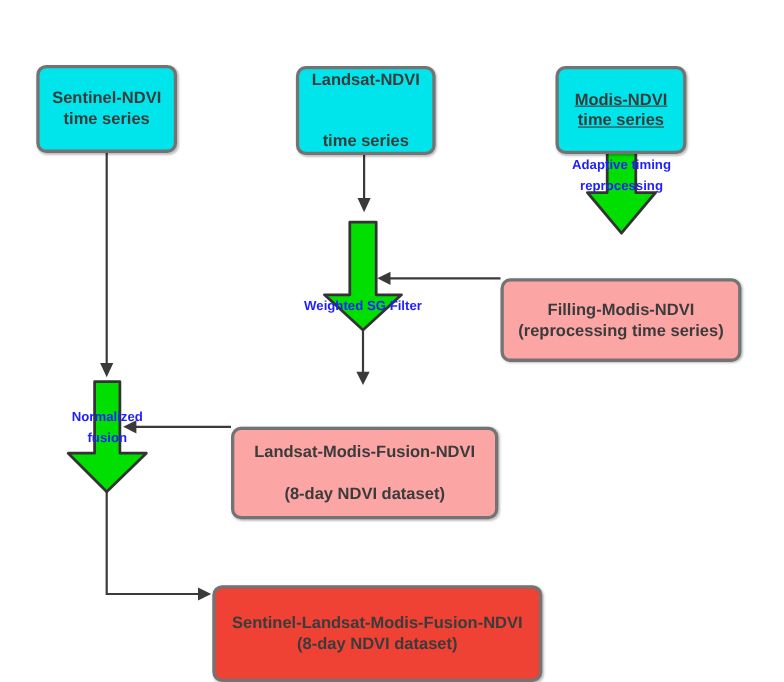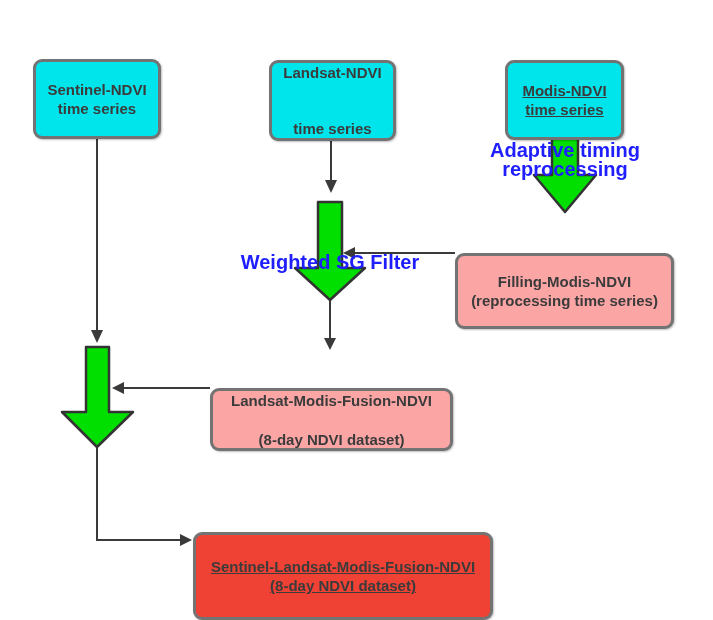--- a/index.html
+++ b/index.html
@@ -35,40 +35,40 @@
     font-weight: bold;
     font-size: 15px;
     line-height: 19px;
     color: #3b3b3b;
     box-shadow: 1px 1px 2px rgba(0,0,0,0.25);
     margin-top: 37px;
   }
   .node span { white-space: nowrap; }
   .node-cyan  { background: #00e5ec; }
   .node-yellow{ background: #fca5a5; }
-  .node-red   { background: #ef4134; text-decoration: underline; }
+  .node-red   { background: #ef4134; }
 
   #node-sentinel { left: 33px;  top: 22px;  width: 128px; height: 80px; }
   #node-landsat  { left: 269px; top: 23px;  width: 127px; height: 81px; justify-content: space-between; }
   #node-modis    { left: 505px; top: 23px;  width: 119px; height: 80px; text-decoration: underline; }
   #node-filling  { left: 455px; top: 216px; width: 219px; height: 76px; }
-  #node-fusion   { left: 210px; top: 351px; width: 243px; height: 63px; gap: 20px; }
+  #node-fusion   { left: 210px; top: 351px; width: 243px; height: 84px; gap: 20px; }
   #node-final    { left: 193px; top: 495px; width: 300px; height: 88px; }
 
   .edge-label {
     position: absolute;
     text-align: center;
     font-weight: bold;
     color: #1e1eff;
-    font-size: 20px;
+    font-size: 12px;
     line-height: 19px;
   }
   .edge-label span { white-space: nowrap; display: block; }
   #label-adaptive   { left: 480px; top: 141px; width: 170px; }
-  #label-sg-filter  { left: 230px; top: 253px; width: 200px; }
+  #label-sg-filter  { left: 230px; top: 269px; width: 200px; }
   #label-normalized { left: 27px;  top: 370px; width: 141px; }
 </style>
 </head>
 <body>
 
 <div id="canvas">
 
   <svg id="flow-svg" viewBox="0 0 713 620" xmlns="http://www.w3.org/2000/svg">
 
     <line x1="97" y1="102" x2="97" y2="331" stroke="#3a3a3a" stroke-width="2"></line>
@@ -126,14 +126,18 @@
 
   <div class="edge-label" id="label-adaptive">
     <span>Adaptive timing</span>
     <span>reprocessing</span>
   </div>
 
   <div class="edge-label" id="label-sg-filter">
     <span>Weighted SG Filter</span>
   </div>
 
+  <div class="edge-label" id="label-normalized">
+    <span>Normalized</span>
+    <span>fusion</span>
+  </div>
 
 </div>
 
 </body></html>

